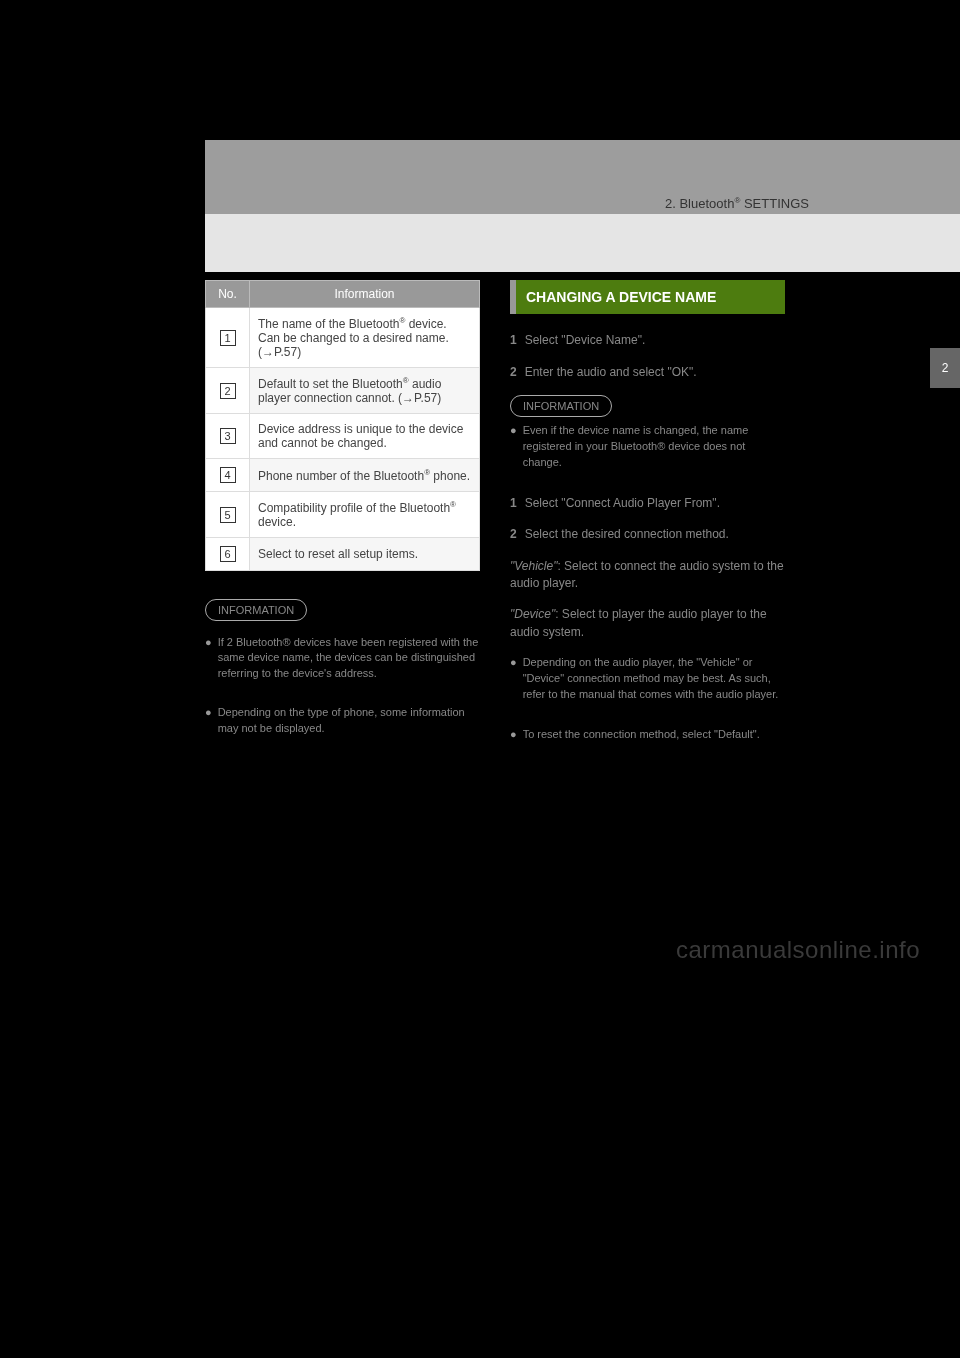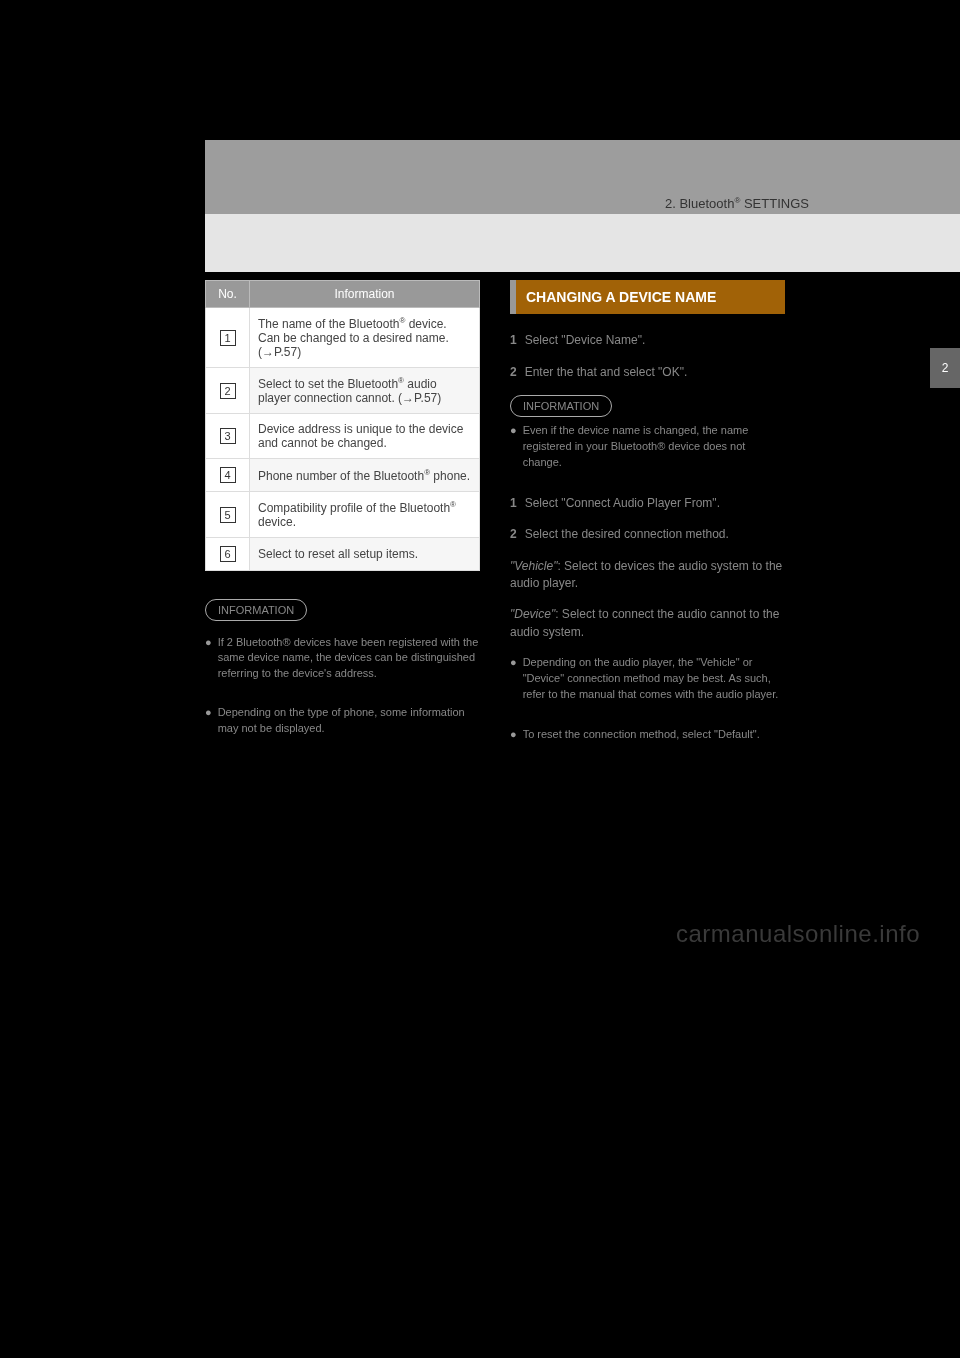--- a/index.html
+++ b/index.html
@@ -139,21 +139,21 @@
     gap: 6px;
     margin-bottom: 24px;
     line-height: 1.4;
   }
   .infoblock .bullet {
     flex-shrink: 0;
     font-size: 11px;
     color: #999;
   }
   .sectionbar {
-    background: #a16207;
+    background: #4d7c0f;
     color: #fff;
     font-size: 14px;
     font-weight: bold;
     padding: 8px 10px;
     border-left: 6px solid #999;
     line-height: 1.3;
     margin-bottom: 18px;
   }
   .step {
     font-size: 12px;
@@ -190,21 +190,21 @@
   }
   .note .bullet {
     flex-shrink: 0;
     color: #999;
   }
   .vehicle {
     font-style: italic;
   }
   .watermark {
     position: absolute;
-    bottom: 24px;
+    bottom: 8px;
     right: 40px;
     font-size: 24px;
     color: #3a3a3a;
     font-family: Arial, sans-serif;
     letter-spacing: 0.5px;
     margin-top: 12px;
   }
 </style>
 </head>
 <body>
@@ -226,21 +226,21 @@
             <tr>
           <th class="no">No.</th>
           <th>Information</th>
         </tr>
         <tr>
           <td class="numcell"><span class="numbox">1</span></td>
           <td class="desc"><span>The name of the Bluetooth</span><sup>®</sup><span> device. Can be changed to a desired name. (→P.57)</span></td>
         </tr>
         <tr>
           <td class="numcell"><span class="numbox">2</span></td>
-          <td class="desc"><span>Select to set the Bluetooth</span><sup>®</sup><span> audio player connection cannot. (→P.57)</span></td>
+          <td class="desc"><span>Default to set the Bluetooth</span><sup>®</sup><span> audio player connection cannot. (→P.57)</span></td>
         </tr>
         <tr>
           <td class="numcell"><span class="numbox">3</span></td>
           <td class="desc"><span>Device address is unique to the device and cannot be changed.</span></td>
         </tr>
         <tr>
           <td class="numcell"><span class="numbox">4</span></td>
           <td class="desc"><span>Phone number of the Bluetooth</span><sup>®</sup><span> phone.</span></td>
         </tr>
         <tr>
@@ -268,41 +268,41 @@
     </div>
 
     <div class="rightcol">
       <div class="sectionbar">CHANGING A DEVICE NAME</div>
       <div class="step">
         <span class="sn">1</span>
         <span class="st">Select "Device Name".</span>
       </div>
       <div class="step">
         <span class="sn">2</span>
-        <span class="st">Enter the that and select "OK".</span>
+        <span class="st">Enter the audio and select "OK".</span>
       </div>
       <div><span class="infobox">INFORMATION</span></div>
       <div class="note">
         <span class="bullet">●</span>
         <span>Even if the device name is changed, the name registered in your Bluetooth® device does not change.</span>
       </div>
 
       <div class="step">
         <span class="sn">1</span>
         <span class="st">Select "Connect Audio Player From".</span>
       </div>
       <div class="step">
         <span class="sn">2</span>
         <span class="st">Select the desired connection method.</span>
       </div>
       <div class="step" style="margin-left:0;">
-        <span class="st"><span class="vehicle">"Vehicle"</span><span>: Select to devices the audio system to the audio player.</span></span>
+        <span class="st"><span class="vehicle">"Vehicle"</span><span>: Select to connect the audio system to the audio player.</span></span>
       </div>
       <div class="step" style="margin-left:0;">
-        <span class="st"><span class="vehicle">"Device"</span><span>: Select to connect the audio cannot to the audio system.</span></span>
+        <span class="st"><span class="vehicle">"Device"</span><span>: Select to player the audio player to the audio system.</span></span>
       </div>
       <div class="note">
         <span class="bullet">●</span>
         <span>Depending on the audio player, the "Vehicle" or "Device" connection method may be best. As such, refer to the manual that comes with the audio player.</span>
       </div>
       <div class="note">
         <span class="bullet">●</span>
         <span>To reset the connection method, select "Default".</span>
       </div>
     </div>

